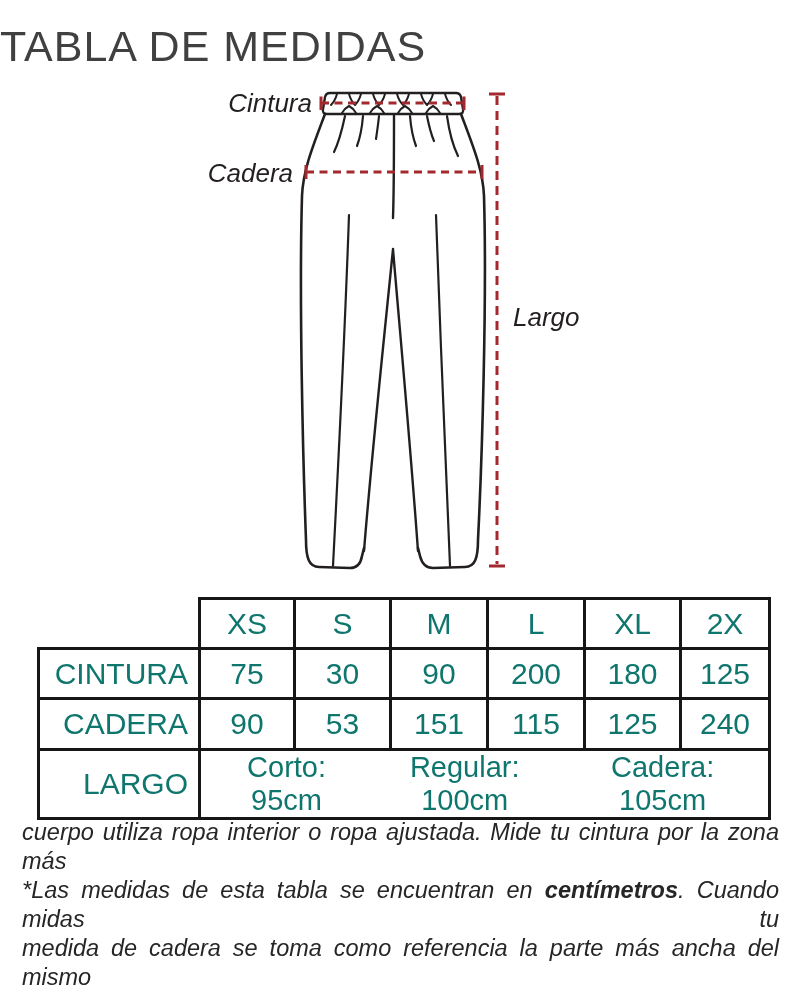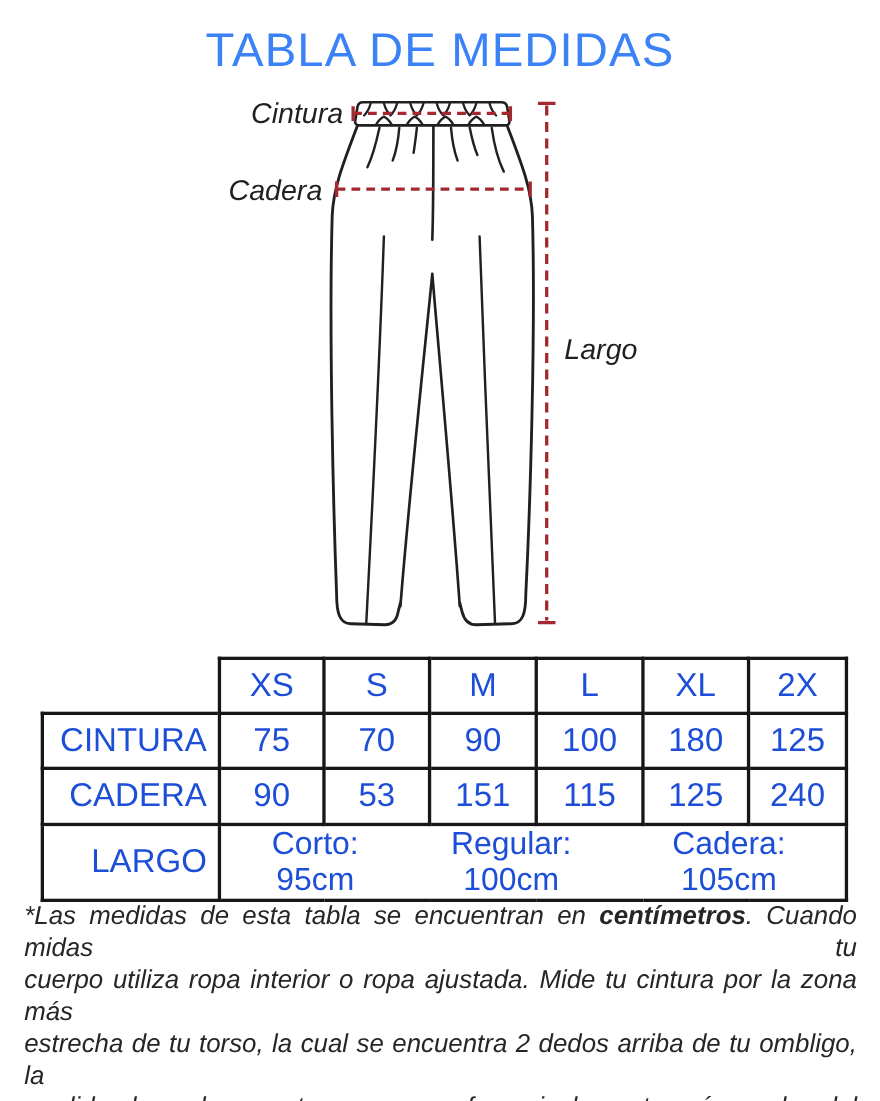--- a/index.html
+++ b/index.html
@@ -1,32 +1,32 @@
 <!DOCTYPE html>
 <html><head>
 <meta charset="utf-8">
 <style>
   html,body{margin:0;padding:0;background:#ffffff;}
   #page{position:relative;width:800px;height:1001px;background:#ffffff;overflow:hidden;
         font-family:"Liberation Sans", sans-serif;color:#1b1b1b;}
 
-  .page-title{position:absolute;top:22px;left:0;width:800px;text-align:center;
-              font-size:43px;letter-spacing:1px;color:#3b82f6;font-weight:400;}
+  .page-title{position:absolute;top:22px;left:0;width:800px;
+              font-size:43px;letter-spacing:1px;color:#404040;font-weight:400;}
 
   .diagram-svg{position:absolute;top:0;left:0;}
 
   .measure-label{position:absolute;font-style:italic;font-size:26px;color:#231f20;}
   .lbl-waist{left:192px;top:88px;width:120px;text-align:right;}
   .lbl-hip{left:173px;top:158px;width:120px;text-align:right;}
   .lbl-length{left:513px;top:302px;}
 
   table.size-table{position:absolute;left:37px;top:597px;width:731px;
                    border-collapse:collapse;table-layout:fixed;}
   .size-table td,.size-table th{border:3px solid #161616;text-align:center;
-                   font-size:30px;font-weight:400;color:#1d4ed8;padding:0;overflow:hidden;}
+                   font-size:30px;font-weight:400;color:#0f766e;padding:0;overflow:hidden;}
   .size-table th.corner{border:none;}
   .size-table td.rowlabel{text-align:right;padding-right:10px;}
   .size-table td.span-cell{padding:0 8px;}
   .len-flex{display:flex;justify-content:space-between;align-items:center;font-size:29px;}
 
   .footer-note{position:absolute;left:22px;top:818px;width:757px;
                font-style:italic;font-size:23.5px;line-height:29px;color:#262626;}
   .footer-line{text-align:justify;text-align-last:justify;}
   .bold-word{font-weight:bold;}
 </style>
@@ -92,23 +92,23 @@
       <th>XS</th>
       <th>S</th>
       <th>M</th>
       <th>L</th>
       <th>XL</th>
       <th>2X</th>
     </tr>
     <tr style="height:50px">
       <td class="rowlabel">CINTURA</td>
       <td>75</td>
-      <td>70</td>
+      <td>30</td>
       <td>90</td>
-      <td>100</td>
+      <td>200</td>
       <td>180</td>
       <td>125</td>
     </tr>
     <tr style="height:51px">
       <td class="rowlabel">CADERA</td>
       <td>90</td>
       <td>53</td>
       <td>151</td>
       <td>115</td>
       <td>125</td>
@@ -121,20 +121,19 @@
           <span>Corto: 95cm</span>
           <span>Regular: 100cm</span>
           <span>Cadera: 105cm</span>
         </div>
       </td>
     </tr>
   </tbody>
     </table>
 
   <div class="footer-note">
+    <div class="footer-line">cuerpo utiliza ropa interior o ropa ajustada. Mide tu cintura por la zona más</div>
     <div class="footer-line"><span>*Las medidas de esta tabla se encuentran en </span><span class="bold-word">centímetros</span><span>. Cuando midas tu</span></div>
-    <div class="footer-line">cuerpo utiliza ropa interior o ropa ajustada. Mide tu cintura por la zona más</div>
-    <div class="footer-line">estrecha de tu torso, la cual se encuentra 2 dedos arriba de tu ombligo, la</div>
     <div class="footer-line">medida de cadera se toma como referencia la parte más ancha del mismo</div>
 
   </div>
 
 </div>
 
 </body></html>

